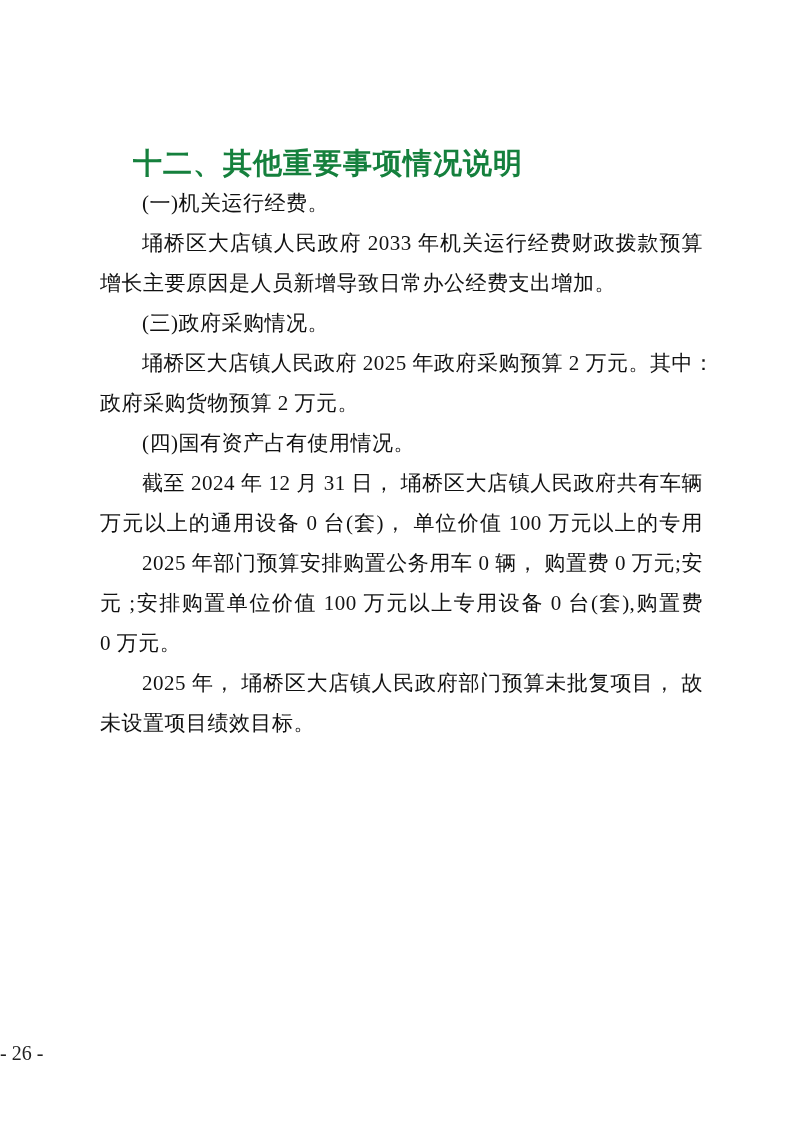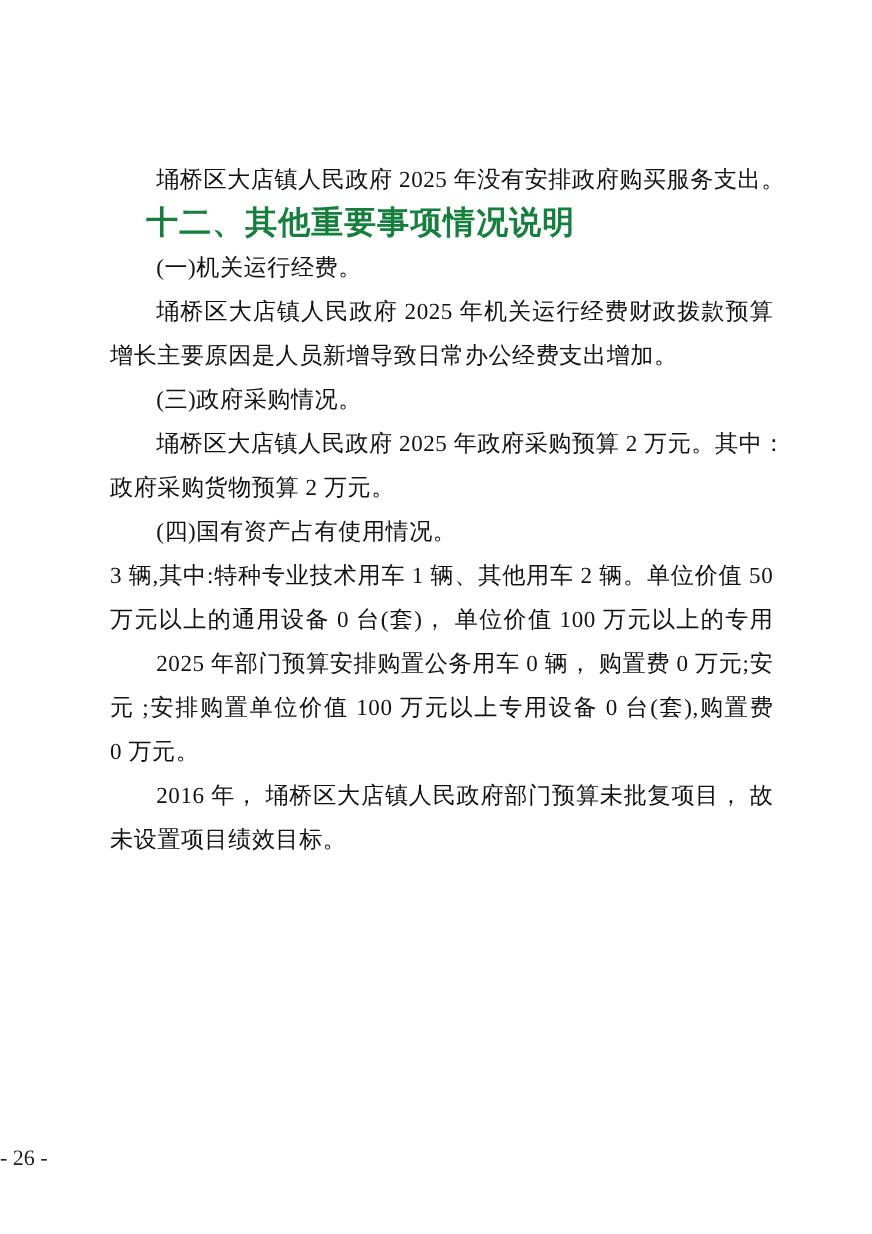--- a/index.html
+++ b/index.html
@@ -52,45 +52,44 @@
     line-height: 26px;
     color: #222222;
   }
 </style>
 </head>
 <body>
 
 <div class="page">
   <div class="content">
 
-    <div class="line first fill">埇桥区大店镇人民政府 2025 年没有安排政府购买服务支出。</div>
 
     <div class="line heading">十二、其他重要事项情况说明</div>
 
     <div class="line first">(一)机关运行经费。</div>
 
-    <div class="line first fill">埇桥区大店镇人民政府 2025 年机关运行经费财政拨款预算</div>
+    <div class="line first fill">埇桥区大店镇人民政府 2033 年机关运行经费财政拨款预算</div>
     <div class="line">增长主要原因是人员新增导致日常办公经费支出增加。</div>
 
     <div class="line first">(三)政府采购情况。</div>
 
     <div class="line first fill">埇桥区大店镇人民政府 2025 年政府采购预算 2 万元。其中：</div>
     <div class="line">政府采购货物预算 2 万元。</div>
 
     <div class="line first">(四)国有资产占有使用情况。</div>
 
-    <div class="line fill">3 辆,其中:特种专业技术用车 1 辆、其他用车 2 辆。单位价值 50</div>
+    <div class="line first fill">截至 2024 年 12 月 31 日， 埇桥区大店镇人民政府共有车辆</div>
     <div class="line fill">万元以上的通用设备 0 台(套)， 单位价值 100 万元以上的专用</div>
 
     <div class="line first fill">2025 年部门预算安排购置公务用车 0 辆， 购置费 0 万元;安</div>
     <div class="line fill">元 ;安排购置单位价值 100 万元以上专用设备 0 台(套),购置费</div>
     <div class="line">0 万元。</div>
 
 
-    <div class="line first fill">2016 年， 埇桥区大店镇人民政府部门预算未批复项目， 故</div>
+    <div class="line first fill">2025 年， 埇桥区大店镇人民政府部门预算未批复项目， 故</div>
     <div class="line">未设置项目绩效目标。</div>
 
   </div>
 
   <div class="footer">
     <span>- 26 -</span>
   </div>
 </div>
 
 </body></html>

